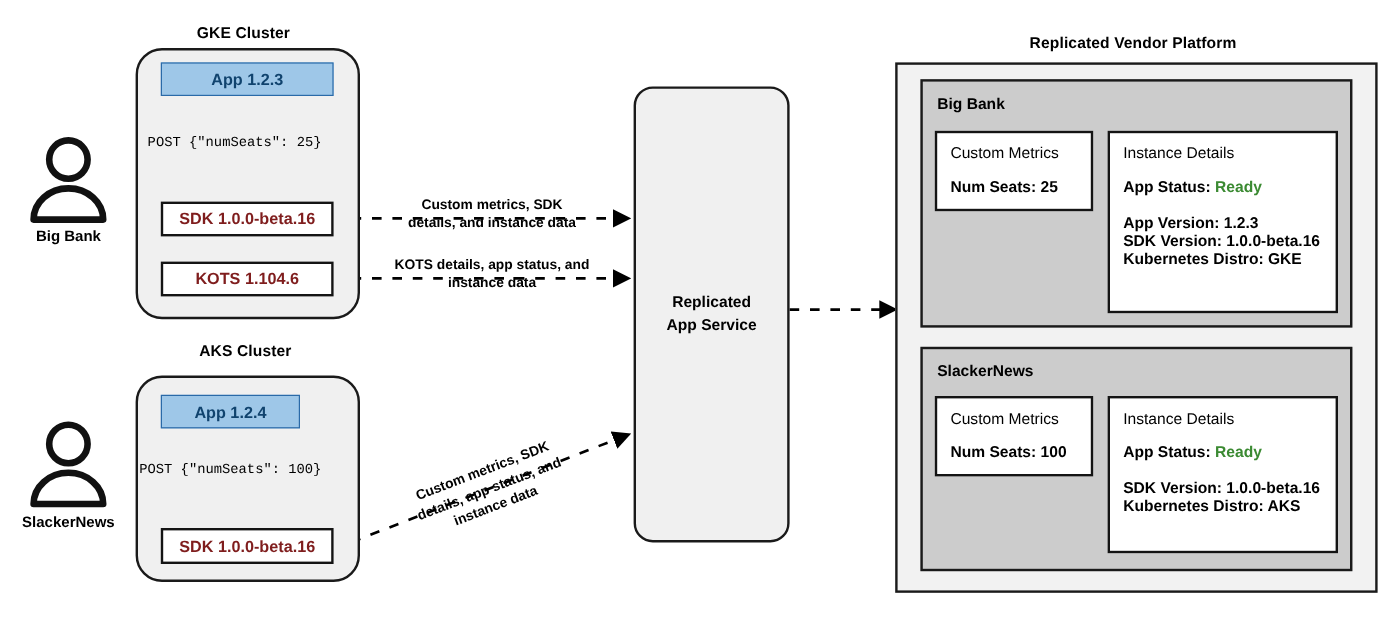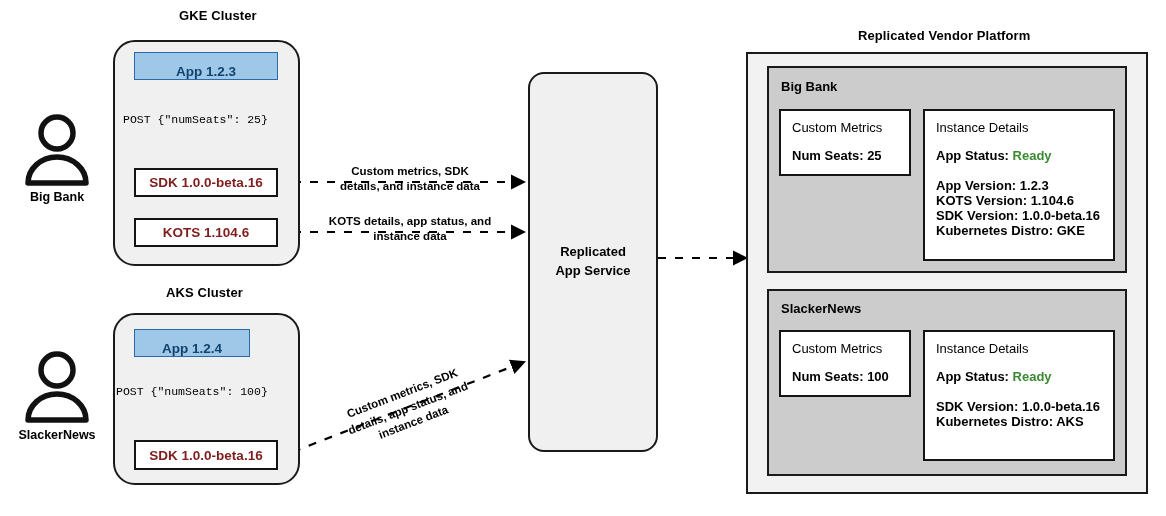--- a/index.html
+++ b/index.html
@@ -32,21 +32,20 @@
   }
 
   
   .app-box{
     background:#9ec7e8;
     border:1.6px solid #2a6aa8;
     box-sizing:border-box;
     font-size:13.5px;
     font-weight:bold;
     color:#10436e;
-    align-items:flex-end;
   }
 
   
   .comp-box{
     background:#ffffff;
     border:2px solid #141414;
     box-sizing:border-box;
     font-size:13.5px;
     font-weight:bold;
     color:#7f1d1d;
@@ -144,21 +143,21 @@
       <circle cx="57" cy="133" r="16" fill="none" stroke="#111" stroke-width="5.5"></circle>
       <path d="M 28 183 A 29 26 0 0 1 86 183 Z" fill="none" stroke="#111" stroke-width="5.5" stroke-linejoin="round"></path>
     </g>
 
     <g>
       <circle cx="57" cy="370" r="16" fill="none" stroke="#111" stroke-width="5.5"></circle>
       <path d="M 28 420 A 29 26 0 0 1 86 420 Z" fill="none" stroke="#111" stroke-width="5.5" stroke-linejoin="round"></path>
     </g>
   </svg>
 
-  <div class="abs diagram-title" style="left:164px; top:8px;margin-left:15px;">GKE Cluster</div>
+  <div class="abs diagram-title" style="left:164px; top:20px;">GKE Cluster</div>
 
   <div class="abs cluster" style="left:113px; top:40px; width:187px; height:226px;"></div>
 
   <div class="abs app-box ctr" style="left:134px; top:52px; width:144px; height:28px;">
     <span>App 1.2.3</span>
   </div>
 
   <div class="abs post-label" style="left:123px; top:113px;">POST {"numSeats": 25}</div>
 
   <div class="abs comp-box ctr" style="left:134px; top:168px; width:144px; height:29px;">
@@ -216,21 +215,20 @@
   </div>
 
   <div class="abs info-card" style="left:923px; top:109px; width:192px; height:152px;">
     <div class="card-head" style="margin:9px 0 0 11px;">Instance Details</div>
     <div class="card-line" style="margin:13px 0 0 11px;">
       <span>App Status:</span>
       <span class="ready">Ready</span>
     </div>
     <div style="margin:15px 0 0 11px;">
       <div class="card-line">App Version: 1.2.3</div>
-      <div class="card-line">KOTS Version: 1.104.6</div>
       <div class="card-line">SDK Version: 1.0.0-beta.16</div>
       <div class="card-line">Kubernetes Distro: GKE</div>
     </div>
   </div>
 
   <div class="abs tenant-panel" style="left:767px; top:289px; width:360px; height:187px;"></div>
 
   <div class="abs tenant-title" style="left:781px; top:301px;">SlackerNews</div>
 
   <div class="abs info-card" style="left:779px; top:330px; width:132px; height:67px;">

